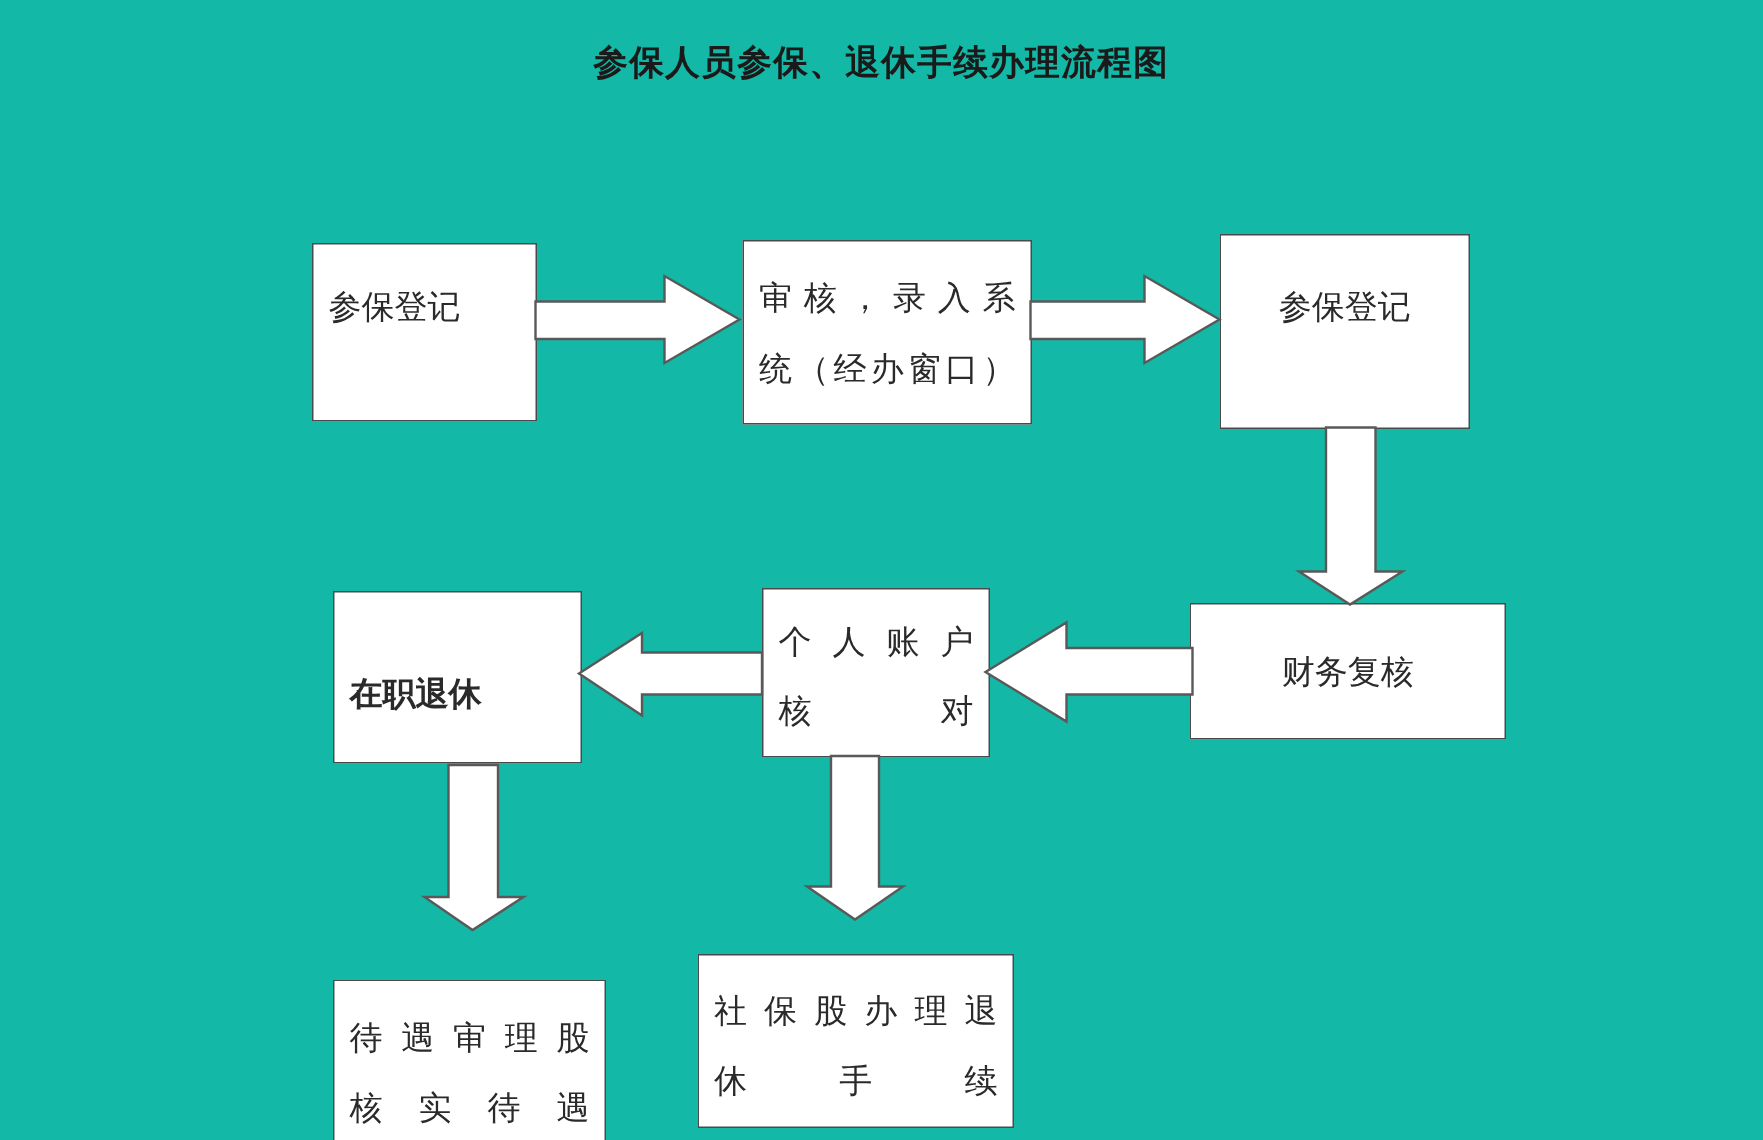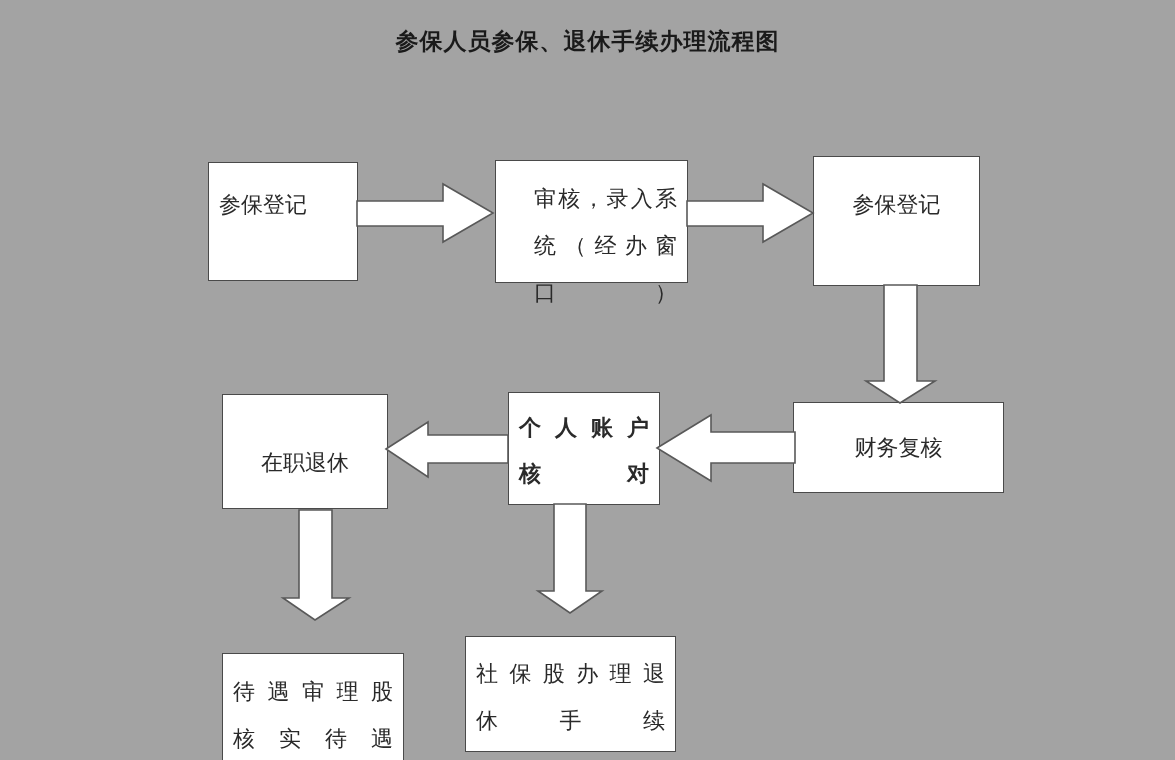--- a/index.html
+++ b/index.html
@@ -7,21 +7,21 @@
     padding: 0;
     background: #ffffff;
   }
   body {
     font-family: "Liberation Serif", "DejaVu Serif", serif;
   }
   #canvas {
     position: relative;
     width: 1175px;
     height: 760px;
-    background: #a3a3a3;
+    background: #14b8a6;
     overflow: hidden;
   }
   #flow-title {
     position: absolute;
     left: 0;
     top: 26px;
     width: 1175px;
     text-align: center;
     font-size: 23px;
     font-weight: bold;
@@ -64,39 +64,39 @@
 
 <div id="canvas">
 
   <div id="flow-title">参保人员参保、退休手续办理流程图</div>
 
   <div class="node" style="left:208px; top:162px; width:150px; height:119px;padding-left:18px;">
     <div class="node-label lbl-top" style="top:22px;">参保登记</div>
   </div>
 
   <div class="node" style="left:495px; top:160px; width:193px; height:123px;">
-    <div class="node-label lbl-top justify-1st" style="top:14px; line-height:47px;margin-left:28px;">审核，录入系
+    <div class="node-label lbl-top justify-1st" style="top:14px; line-height:47px;">审核，录入系
 统（经办窗口）</div>
   </div>
 
   <div class="node" style="left:813px; top:156px; width:167px; height:130px;">
     <div class="node-label lbl-top" style="top:28px; text-align:center;">参保登记</div>
   </div>
 
   <div class="node" style="left:793px; top:402px; width:211px; height:91px;">
     <div class="node-label lbl-mid" style="text-align:center;">财务复核</div>
   </div>
 
   <div class="node" style="left:508px; top:392px; width:152px; height:113px;">
-    <div class="node-label lbl-top justify-1st" style="top:12px; line-height:46px;font-weight:bold;">个 人 账 户
+    <div class="node-label lbl-top justify-1st" style="top:12px; line-height:46px;">个 人 账 户
 核对</div>
   </div>
 
   <div class="node" style="left:222px; top:394px; width:166px; height:115px;">
-    <div class="node-label lbl-top" style="top:48px; text-align:center;">在职退休</div>
+    <div class="node-label lbl-top" style="top:48px; font-weight:bold;">在职退休</div>
   </div>
 
   <div class="node" style="left:222px; top:617px; width:182px; height:118px;margin-top:36px;">
     <div class="node-label lbl-top justify-1st" style="top:14px; line-height:47px;">待 遇 审 理 股
 核实待遇</div>
   </div>
 
   <div class="node" style="left:465px; top:617px; width:211px; height:116px;margin-top:19px;">
     <div class="node-label lbl-top justify-1st" style="top:13px; line-height:47px;">社 保 股 办 理 退
 休手续</div>

